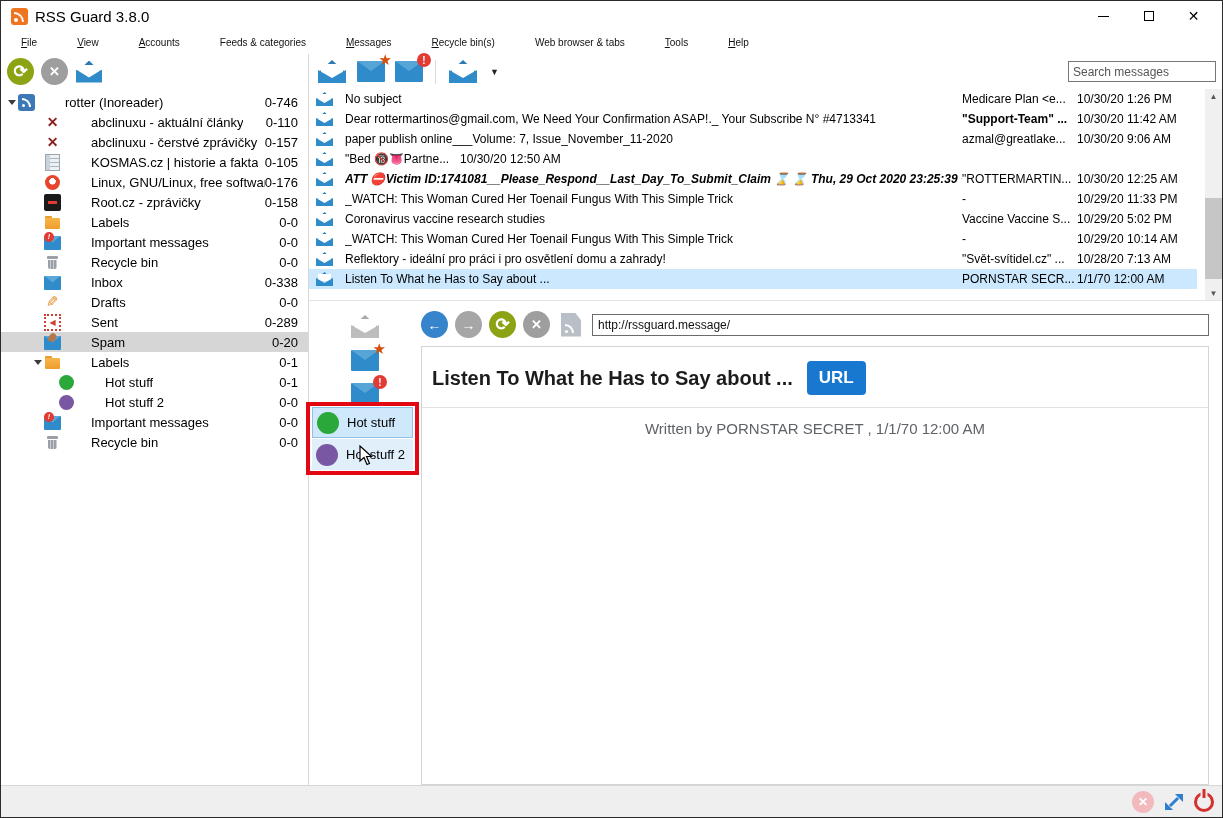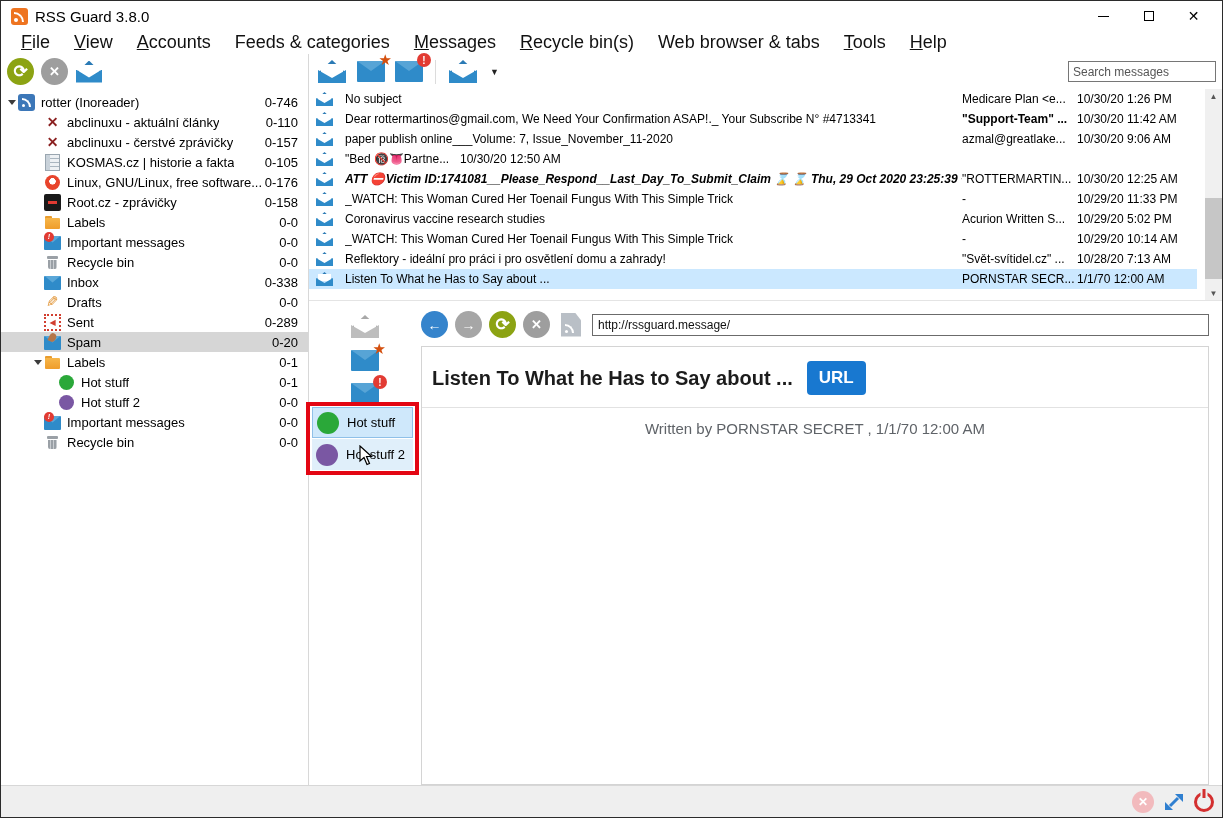--- a/index.html
+++ b/index.html
@@ -12,21 +12,21 @@
   .appicon::before { content:''; position:absolute; left:3px; bottom:3px; width:8px; height:8px; border-top:2px solid #fff; border-right:2px solid #fff; border-top-right-radius:100%; }
   .appicon::after { content:''; position:absolute; left:3px; bottom:3px; width:4px; height:4px; border-radius:50%; background:#fff; }
   .win-title { font-size:15px; color:#000; }
   .wincontrols { margin-left:auto; display:flex; height:30px; }
   .wc { width:45px; height:30px; display:flex; align-items:center; justify-content:center; color:#000; font-size:13px; }
   .wc .bar { width:11px; height:1px; background:#000; }
   .wc .box { width:10px; height:10px; border:1px solid #000; }
   .wc.close { font-size:14px; font-weight:300; }
 
   
-  .menubar { height:23px; display:flex; align-items:center; padding-left:8px; gap:0; font-size:18px; flex:0 0 auto; }
+  .menubar { height:23px; display:flex; align-items:center; padding-left:8px; gap:16px; font-size:10px; flex:0 0 auto; }
   .menu-item { padding:2px 12px 3px 12px; color:#111; }
   .menu-item.mn::first-letter { text-decoration:underline; }
 
   
   .toolbar-row { height:35px; display:flex; align-items:center; flex:0 0 auto; }
   .left-tools { width:308px; flex:0 0 auto; display:flex; align-items:center; gap:7px; padding-left:6px; border-right:1px solid #d8d8d8; height:35px; }
   .circ { width:27px; height:27px; border-radius:50%; display:flex; align-items:center; justify-content:center; color:#fff; font-weight:bold; }
   .circ.refresh { background:#8ca313; font-size:17px; }
   .circ.cancel { background:#9e9e9e; font-size:13px; }
   .circ.back { background:#3584cc; font-size:14px; }
@@ -51,21 +51,21 @@
 
   
   .body-area { flex:1 1 auto; display:flex; min-height:0; }
   .sidebar { width:308px; flex:0 0 auto; border-right:1px solid #d8d8d8; overflow:hidden; padding-top:3px; }
   .tree-row { height:20px; display:flex; align-items:center; font-size:13px; color:#000; }
   .tree-row.sel { background:#d6d6d6; }
   .tree-row .chev-slot { width:13px; flex:0 0 auto; display:flex; justify-content:center; }
   .chev { width:0; height:0; border-left:4px solid transparent; border-right:4px solid transparent; border-top:5px solid #3c3c3c; }
   .lvl0 { padding-left:4px; } .lvl1 { padding-left:30px; } .lvl2 { padding-left:44px; }
   .tico { width:17px; height:17px; margin-right:6px; position:relative; flex:0 0 auto; display:flex; align-items:center; justify-content:center; }
-  .tname { white-space:nowrap; overflow:hidden; }
+  .tname { white-space:nowrap; overflow:hidden;margin-left:24px; }
   .tcount { margin-left:auto; padding-right:10px; flex:0 0 auto; }
 
   
   .i-inoreader { background:#3c77b8; border-radius:3px; }
   .i-inoreader::before { content:''; position:absolute; left:4px; bottom:4px; width:7px; height:7px; border-top:2px solid #fff; border-right:2px solid #fff; border-top-right-radius:100%; }
   .i-inoreader::after { content:''; position:absolute; left:4px; bottom:4px; width:3px; height:3px; border-radius:50%; background:#fff; }
   .i-gmail { background:#fff; }
   .i-gmail::after { content:'M'; color:#dd4536; font-weight:bold; font-size:14px; }
   .i-abclinuxu::after { content:'✕'; color:#8a1f1f; font-weight:900; font-size:14px; }
   .i-kosmas { }
@@ -392,21 +392,21 @@
               <span class="mauth">-</span>
               <span class="mdate">10/29/20 11:33 PM</span>
             </div>
           <div class="msgrow">
               <span class="menv-sm">
                 <i class="flap"></i>
                 <i class="letter"></i>
                 <i class="body"></i>
               </span>
               <span class="msub">Coronavirus vaccine research studies</span>
-              <span class="mauth">Acurion Written S...</span>
+              <span class="mauth">Vaccine Vaccine S...</span>
               <span class="mdate">10/29/20 5:02 PM</span>
             </div>
           <div class="msgrow">
               <span class="menv-sm">
                 <i class="flap"></i>
                 <i class="letter"></i>
                 <i class="body"></i>
               </span>
               <span class="msub">_WATCH: This Woman Cured Her Toenail Fungus With This Simple Trick</span>
               <span class="mauth">-</span>

